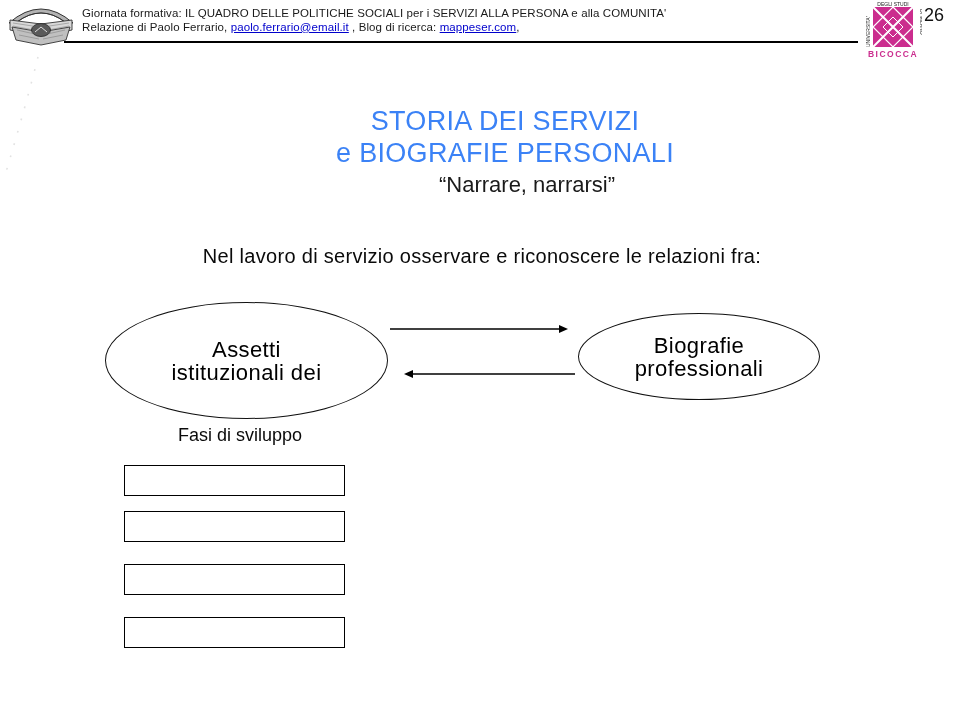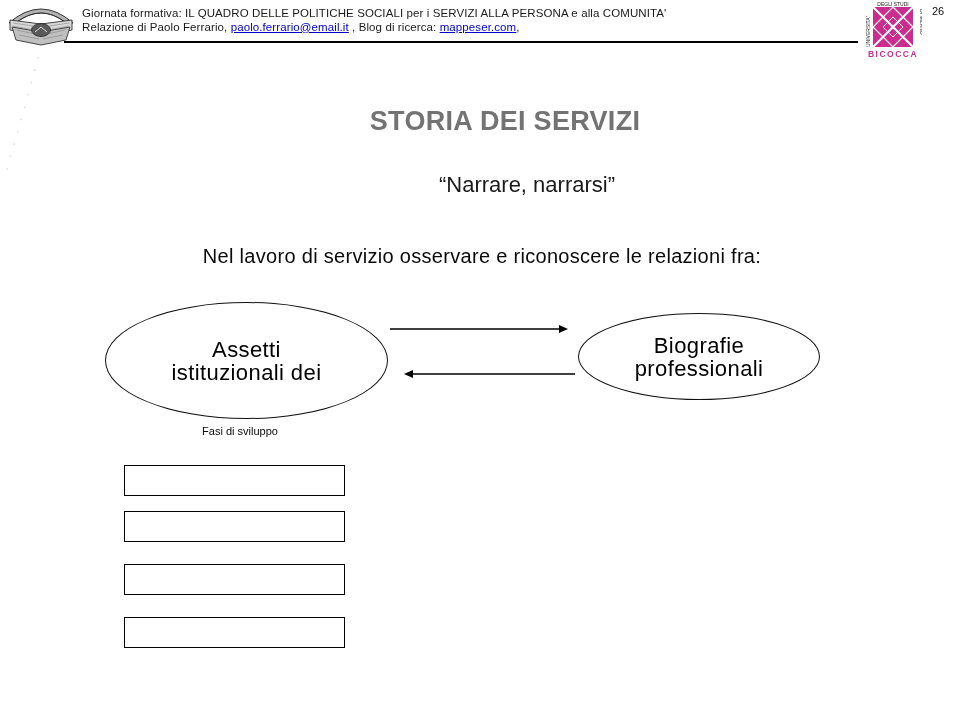--- a/index.html
+++ b/index.html
@@ -6,37 +6,37 @@
   .slide{
     position:relative;width:960px;height:720px;background:#ffffff;
     font-family:"Liberation Sans","DejaVu Sans",sans-serif;color:#000;
     overflow:hidden;margin:0 auto;padding-left:18px;
   }
   .abs{position:absolute;}
   
   .header-text{left:82px;top:7px;font-size:11.5px;line-height:13.5px;color:#1a1a1a;letter-spacing:.1px;}
   .hlink{color:#0000cc;text-decoration:underline;cursor:pointer;}
   .header-rule{left:64px;top:41px;width:794px;height:0;border-top:2px solid #000;}
-  .page-number{left:924px;top:5px;font-size:11px;color:#111;margin-left:8px;}
+  .page-number{left:924px;top:5px;font-size:18px;color:#111;}
   
   .title-block{left:285px;top:105px;width:440px;text-align:center;
-    font-weight:bold;font-size:27px;line-height:32px;letter-spacing:.3px;color:#737373;}
+    font-weight:normal;font-size:27px;line-height:32px;letter-spacing:.3px;color:#3b82f6;}
   .subtitle{left:285px;top:172px;width:330px;text-align:right;
     font-size:22px;line-height:25px;color:#1a1a1a;}
   
   .intro{left:77px;top:245px;width:810px;text-align:center;
     font-size:20px;letter-spacing:.3px;color:#0a0a0a;}
   
   .ellipse{border:1.4px solid #111;border-radius:50%;
     display:flex;align-items:center;justify-content:center;text-align:center;
     font-weight:normal;letter-spacing:.4px;background:#fff;}
   .ellipse-left{left:105px;top:302px;width:281px;height:115px;font-size:22px;line-height:23px;}
   .ellipse-right{left:578px;top:313px;width:240px;height:85px;font-size:22px;line-height:23px;}
   
-  .caption{left:124px;top:425px;width:232px;text-align:center;font-size:11px;color:#0a0a0a;}
+  .caption{left:124px;top:425px;width:232px;text-align:center;font-size:18px;color:#0a0a0a;}
   .empty-box{left:124px;width:219px;height:29px;border:1.5px solid #000;background:#fff;}
   .box1{top:465px;} .box2{top:511px;} .box3{top:564px;} .box4{top:617px;}
   svg text{font-family:"Liberation Sans","DejaVu Sans",sans-serif;}
 </style>
 </head>
 <body>
 
 <div class="slide">
 
   <svg class="abs" style="left:6px;top:2px;" width="70" height="44" viewBox="0 0 70 44">
@@ -69,20 +69,21 @@
     <text transform="translate(56,9) rotate(90)" font-size="5" fill="#222">DI MILANO</text>
     <text x="29" y="57" font-size="8.5" font-weight="bold" text-anchor="middle" fill="#cb2d8e" letter-spacing="1.5">BICOCCA</text>
   </svg>
 
   <svg class="abs" style="left:0;top:50px;" width="50" height="130" viewBox="0 0 50 130">
     <path d="M38,7 Q26,55 6,122" fill="none" stroke="#e2e2e2" stroke-width="1.6" stroke-dasharray="1.8 11"></path>
   </svg>
 
   <div class="abs title-block">
     <div>STORIA DEI SERVIZI</div>
+    <div>e BIOGRAFIE PERSONALI</div>
   </div>
   <div class="abs subtitle">“Narrare, narrarsi”</div>
 
   <div class="abs intro">Nel lavoro di servizio osservare e riconoscere le relazioni fra:</div>
 
   <div class="abs ellipse ellipse-left">
     <div>
       <div>Assetti</div>
       <div>istituzionali dei</div>
     </div>

